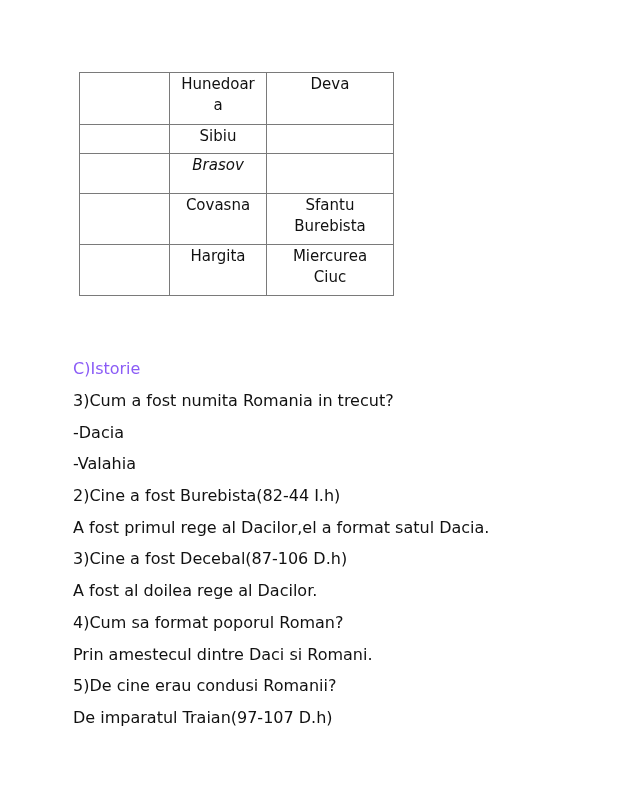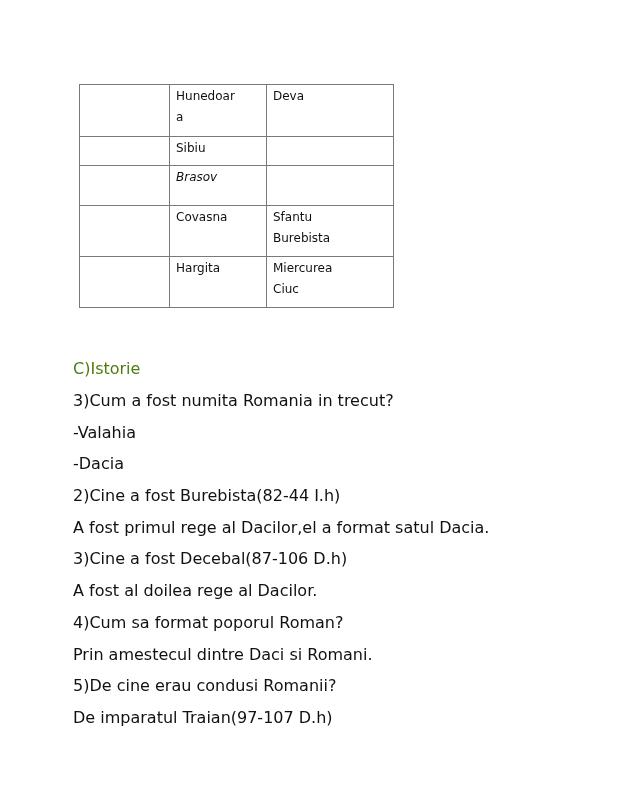--- a/index.html
+++ b/index.html
@@ -17,24 +17,25 @@
     }
     .page {
       position: absolute;
       left: 0; top: 0;
       width: 618px; height: 800px;
       background: #ffffff;
     }
     table.regions {
       position: absolute;
       left: 79px;
-      top: 84px;
+      top: 72px;
       border-collapse: collapse;
-      font-size: 12px;
+      font-size: 15px;
       line-height: 21px;
+      text-align: center;
     }
     table.regions td {
       border: 1px solid #7a7a7a;
       vertical-align: top;
       padding: 1px 6px 0 6px;
       box-sizing: border-box;
     }
     table.regions td.c1 { width: 90px; }
     table.regions td.c2 { width: 97px; }
     table.regions td.c3 { width: 127px; }
@@ -44,21 +45,21 @@
     tr.r4 td { height: 51px; margin-left: 32px; }
     tr.r5 td { height: 51px; }
 
     .section {
       position: absolute;
       left: 73px;
       top: 358px;
       font-size: 16px;
     }
     .section .heading {
-      color: #4d7c0f;
+      color: #8b5cf6;
       height: 32px;
       line-height: 22px;
     }
     .section .line {
       height: 31.7px;
       line-height: 22px;
       white-space: nowrap;
     }
   </style>
 </head>
@@ -95,22 +96,22 @@
         <td class="c2"><span style="white-space:pre-line">Hargita</span></td>
         <td class="c3"><span style="white-space:pre-line">Miercurea
 Ciuc</span></td>
       </tr>
     </tbody>
   </table>
 
   <div class="section">
     <div class="heading">C)Istorie</div>
     <div class="line">3)Cum a fost numita Romania in trecut?</div>
+    <div class="line">-Dacia</div>
     <div class="line">-Valahia</div>
-    <div class="line">-Dacia</div>
     <div class="line">2)Cine a fost Burebista(82-44 I.h)</div>
     <div class="line">A fost primul rege al Dacilor,el a format satul Dacia.</div>
     <div class="line">3)Cine a fost Decebal(87-106 D.h)</div>
     <div class="line">A fost al doilea rege al Dacilor.</div>
     <div class="line">4)Cum sa format poporul Roman?</div>
     <div class="line">Prin amestecul dintre Daci si Romani.</div>
     <div class="line">5)De cine erau condusi Romanii?</div>
     <div class="line">De imparatul Traian(97-107 D.h)</div>
   </div>
 

